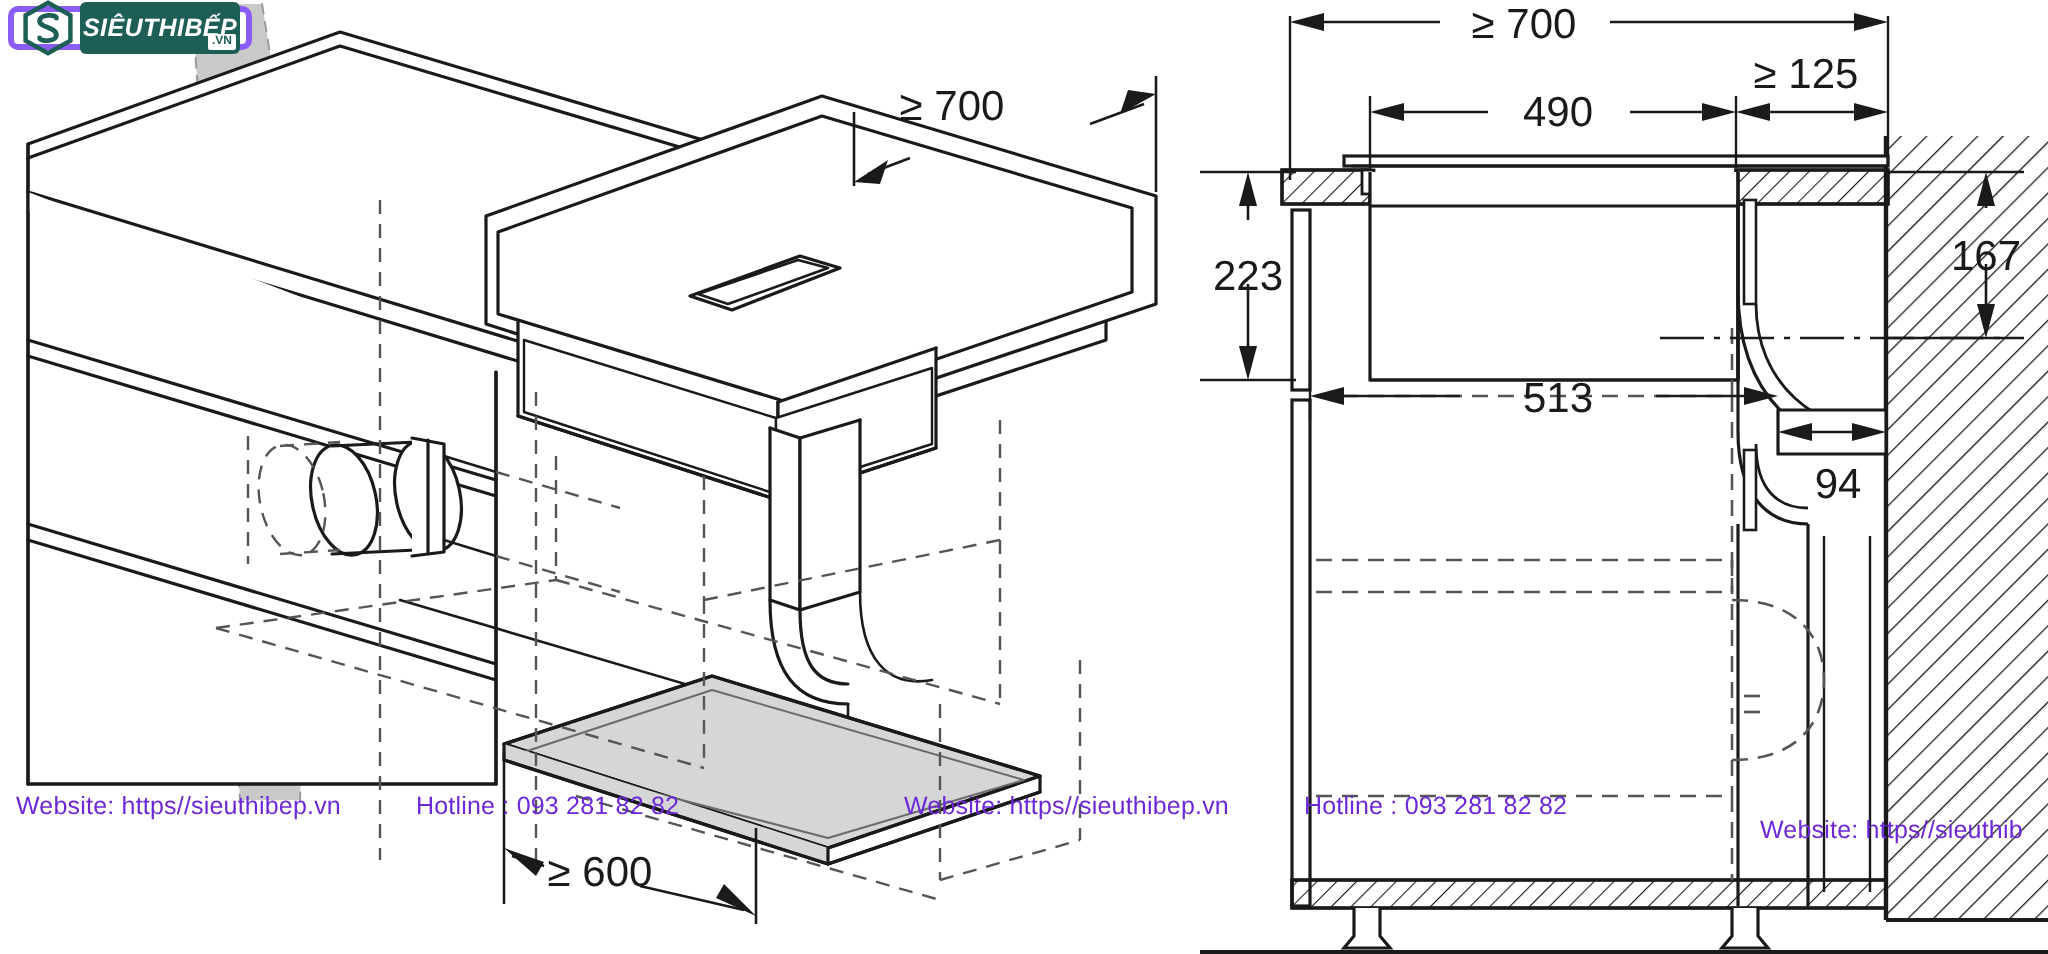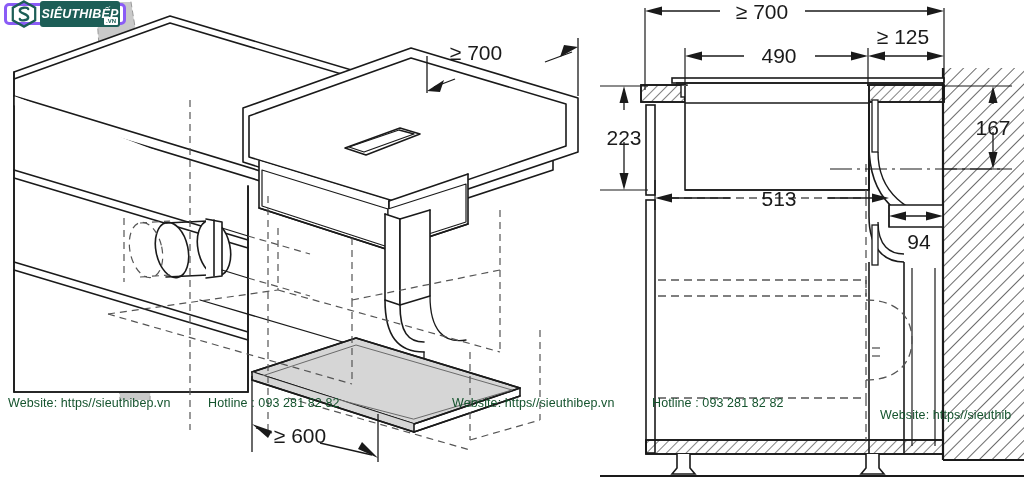--- a/index.html
+++ b/index.html
@@ -27,21 +27,21 @@
     letter-spacing:.2px;white-space:nowrap;
   }
   #logo .vn{
     position:absolute;right:2px;bottom:2px;background:#ffffff;color:#1d5e57;
     font-size:6px;font-weight:bold;line-height:1;padding:1px 2px;border-radius:1px;
     font-style:normal;
   }
 
   
   .wm{
-    position:absolute;color:#14532d;font-size:12.5px;white-space:nowrap;
+    position:absolute;color:#6d28d9;font-size:12.5px;white-space:nowrap;
     letter-spacing:.1px;pointer-events:none;
   }
 </style>
 </head>
 <body>
 
 <div id="stage">
 
   <svg class="layer" viewBox="0 0 1024 477">
     <g fill="none" stroke="#1a1a1a" stroke-width="1.6" stroke-linejoin="round" stroke-linecap="round">

